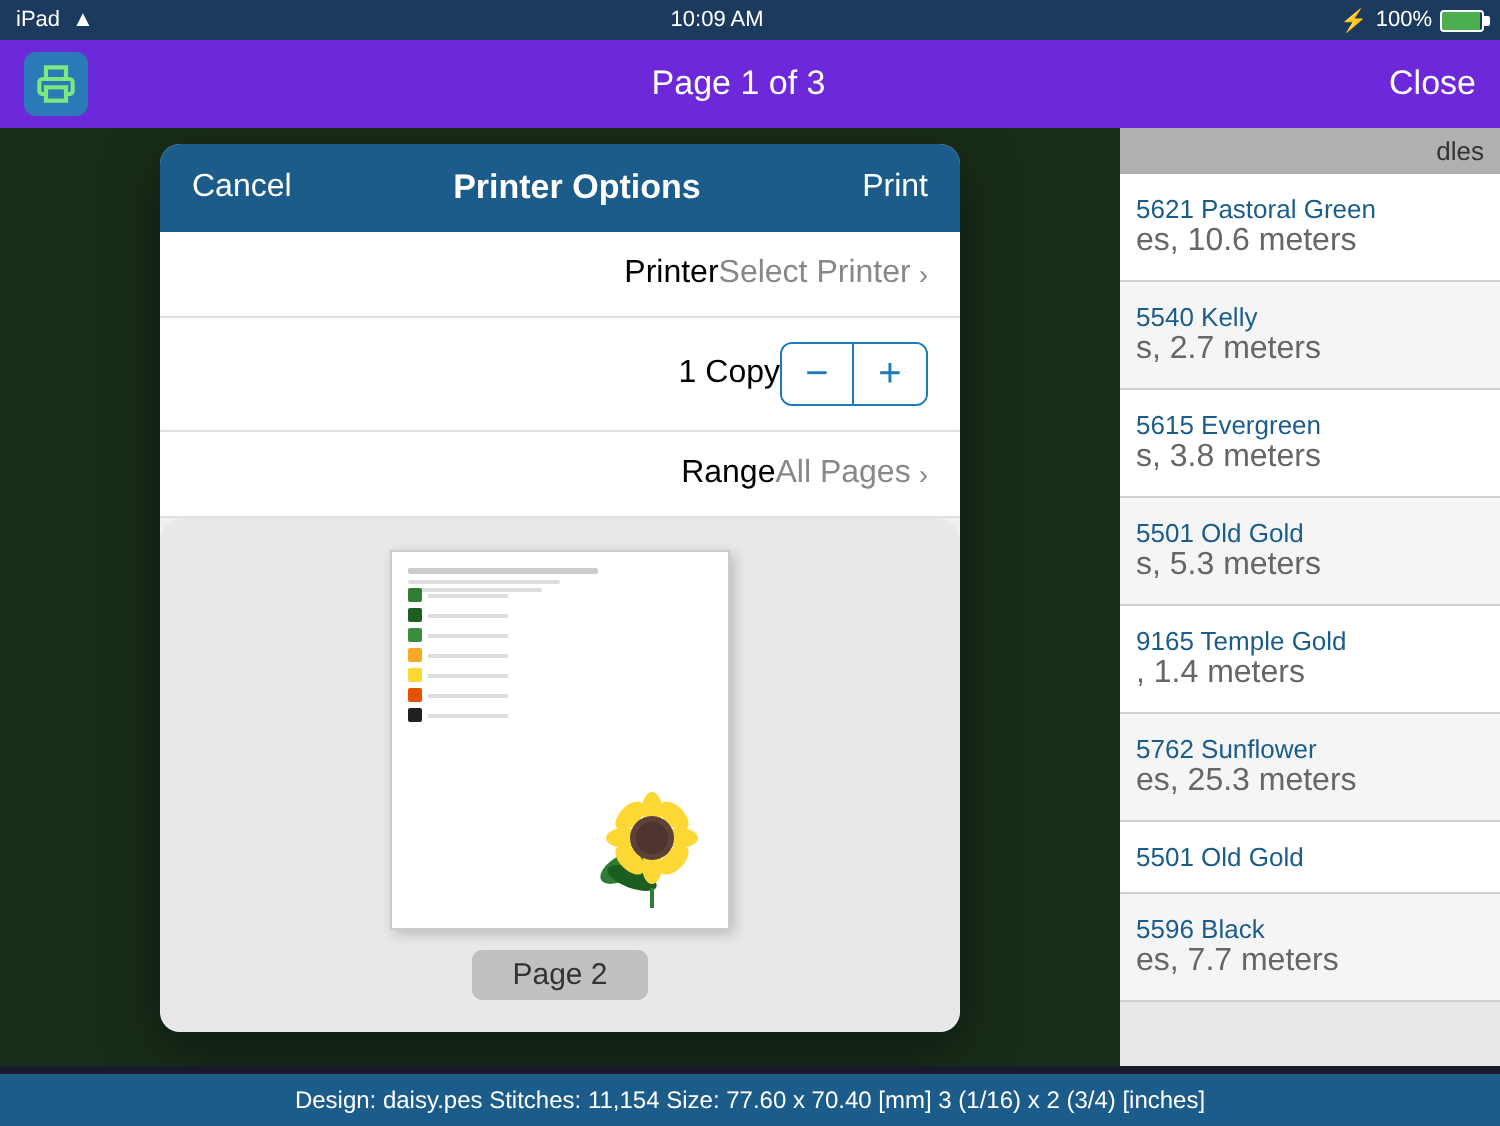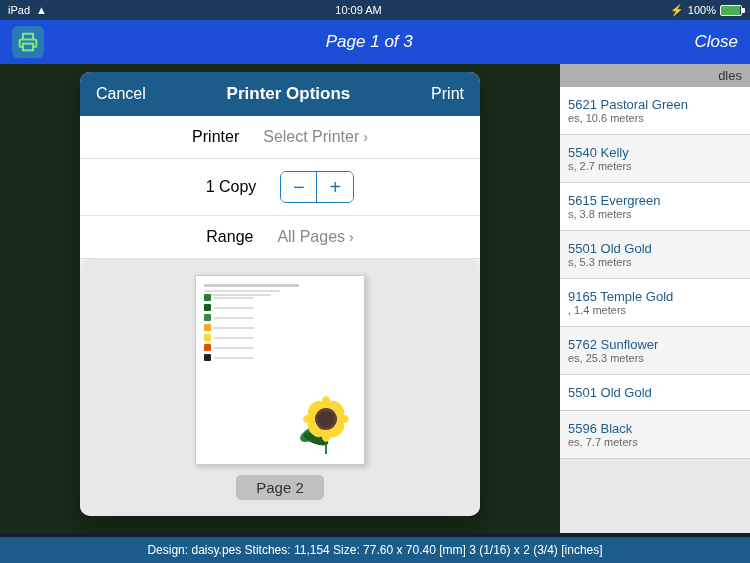--- a/index.html
+++ b/index.html
@@ -24,26 +24,25 @@
       font-size: 11px;
       color: white;
     }
     .status-left { display: flex; align-items: center; gap: 6px; }
     .status-right { display: flex; align-items: center; gap: 4px; }
 
     
     #nav-bar {
       width: 100%;
       height: 44px;
-      background: #1d4ed8;
+      background: #6d28d9;
       display: flex;
       align-items: center;
       justify-content: space-between;
       padding: 0 12px;
-      font-style: italic;
     }
     .nav-print-icon {
       width: 32px;
       height: 32px;
       background: #2a7ab8;
       border-radius: 6px;
       display: flex;
       align-items: center;
       justify-content: center;
       color: #7de87d;
@@ -97,21 +96,21 @@
       border-bottom: 1px solid #d0d0d0;
       background: white;
     }
     .sidebar-item:nth-child(odd) { background: #f5f5f5; }
     .sidebar-item-name {
       font-size: 13px;
       color: #1a5c8a;
       font-weight: 500;
     }
     .sidebar-item-detail {
-      font-size: 11px;
+      font-size: 16px;
       color: #666;
     }
 
     
     #dialog-overlay {
       position: absolute;
       top: 0;
       left: 0;
       width: 560px;
       height: 100%;
@@ -157,25 +156,24 @@
 
     
     #dialog-body {
       background: white;
       padding: 0;
     }
 
     .dialog-row {
       display: flex;
       align-items: center;
-      justify-content: center;
+      justify-content: flex-end;
       padding: 12px 16px;
       border-bottom: 1px solid #e0e0e0;
       background: white;
-      gap: 24px;
     }
     .dialog-row-label {
       font-size: 16px;
       color: #000;
       font-weight: 400;
     }
     .dialog-row-value {
       display: flex;
       align-items: center;
       color: #888;

